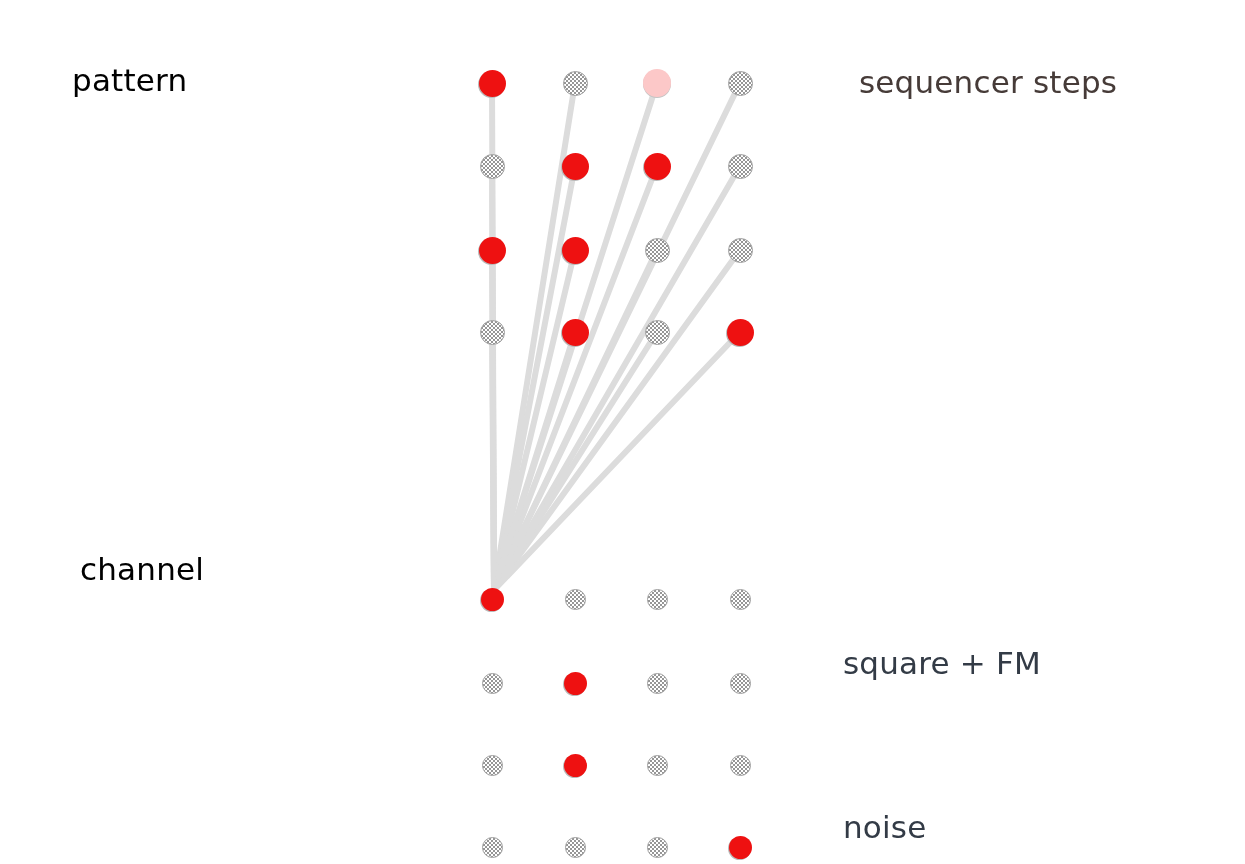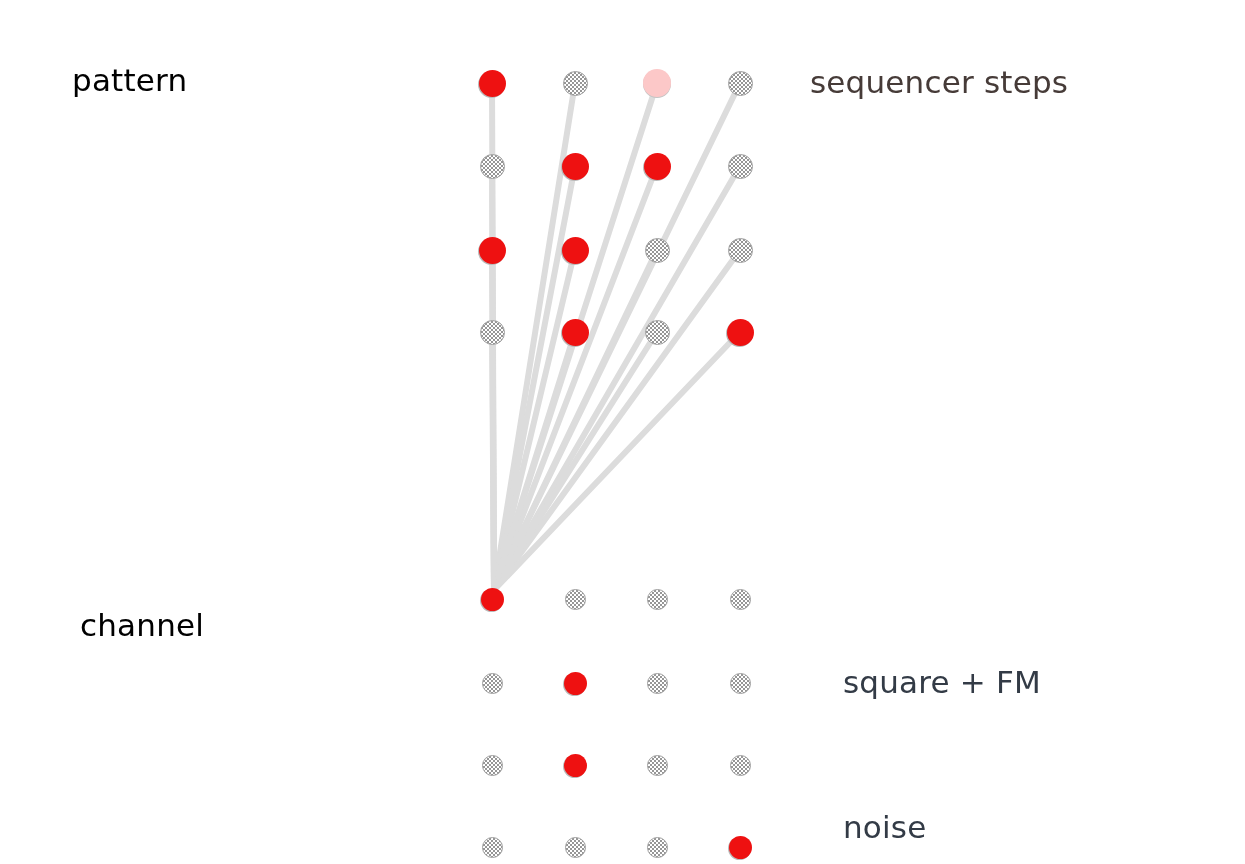--- a/index.html
+++ b/index.html
@@ -104,23 +104,23 @@
       <div class="dot inactive" style="width: 21px; height: 21px; left: 646.5px; top: 716.5px;"></div>
       <div class="dot inactive" style="width: 21px; height: 21px; left: 729.5px; top: 716.5px;"></div>
       <div class="dot inactive" style="width: 21px; height: 21px; left: 481.5px; top: 798.5px;"></div>
       <div class="dot inactive" style="width: 21px; height: 21px; left: 564.5px; top: 798.5px;"></div>
       <div class="dot inactive" style="width: 21px; height: 21px; left: 646.5px; top: 798.5px;"></div>
       <div class="dot active" style="width: 23px; height: 23px; left: 728.5px; top: 797.5px;"></div>
     </div>
 
   <div class="lbl left-lbl" style="left:72px; top:43px">pattern</div>
 
-  <div class="lbl left-lbl" style="left:80px; top:588px">channel</div>
+  <div class="lbl left-lbl" style="left:80px; top:532px">channel</div>
 
-  <div class="lbl steps-lbl" style="left:810px; top:45px">sequencer steps</div>
+  <div class="lbl steps-lbl" style="left:859px; top:45px">sequencer steps</div>
 
 
-  <div class="lbl chan-lbl" style="left:843px; top:645px">square + FM</div>
+  <div class="lbl chan-lbl" style="left:843px; top:626px">square + FM</div>
 
 
   <div class="lbl chan-lbl" style="left:843px; top:790px">noise</div>
 
 </div>
 
 </body></html>

